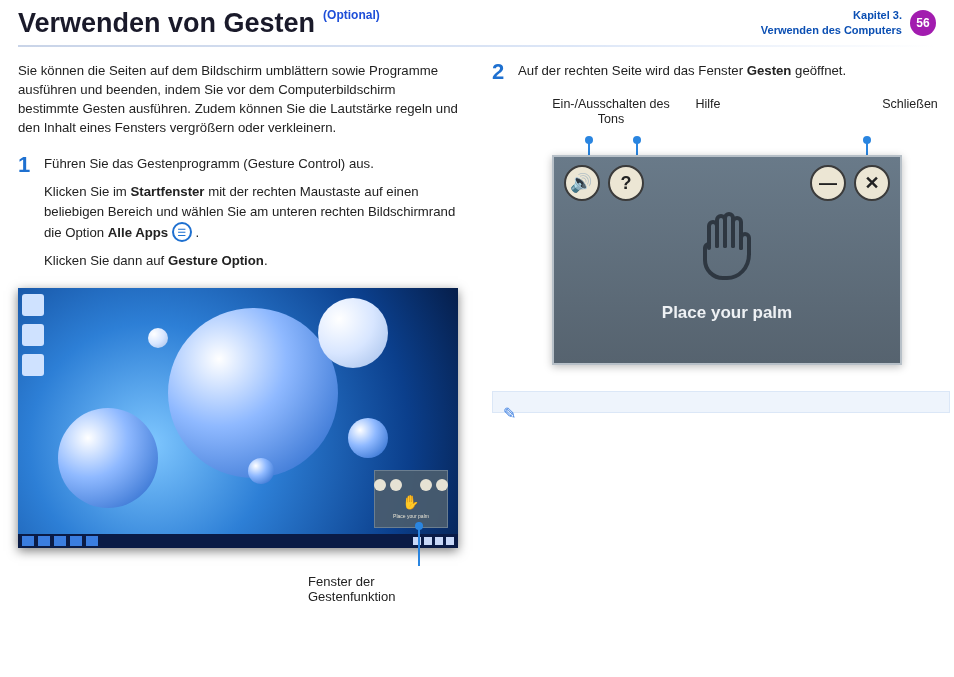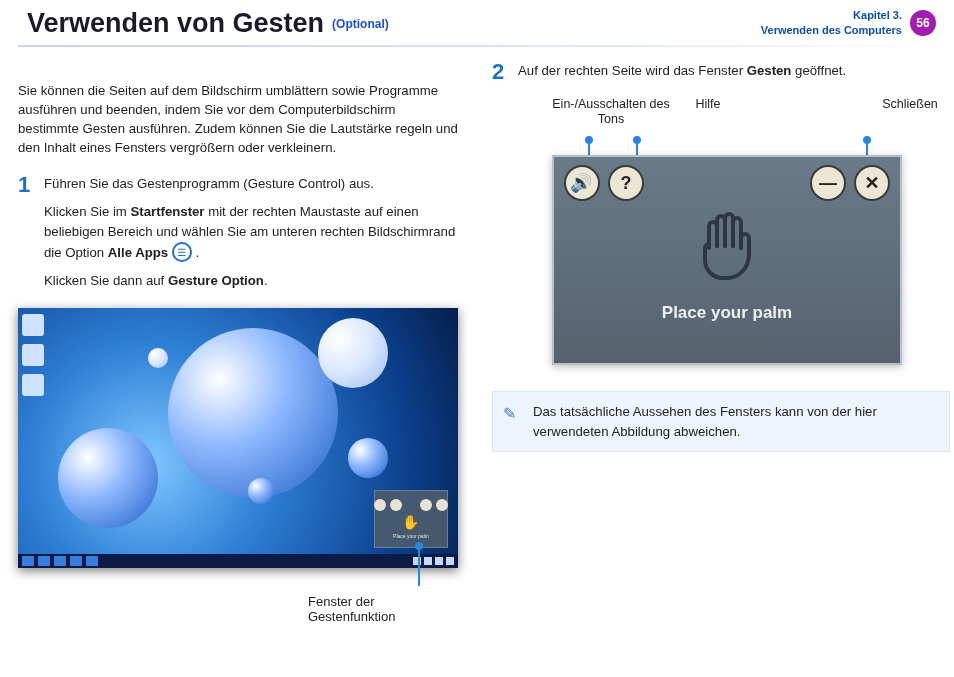--- a/index.html
+++ b/index.html
@@ -7,38 +7,38 @@
     width: 954px; height: 677px;
     font-family: "Segoe UI", Arial, sans-serif;
     color: #222;
     position: relative;
     background: #fff;
   }
   .header-row {
     display: flex; justify-content: space-between; align-items: flex-start;
     padding: 8px 18px 0 18px;
   }
-  .title-block { display: flex; align-items: center; gap: 8px; margin-left: 9px; }
+  .title-block { display: flex; align-items: flex-start; gap: 8px; }
   .title-main { font-size: 27px; font-weight: 700; color: #1a1a2a; }
   .title-opt  { font-size: 12px; font-weight: 700; color: #1d4ed8; }
   .chapter-block { text-align: right; font-size: 11px; font-weight: 700; color: #0b4fb3; line-height: 1.35; display:flex; align-items:center; gap:8px;}
   .chapter-text { display:flex; flex-direction:column; align-items:flex-end;}
   .page-badge {
     width: 26px; height: 26px; border-radius: 50%;
     background: #a21caf; color: #fff; font-weight: 700;
     display: flex; align-items: center; justify-content: center;
     font-size: 12px;
   }
   .rule {
     margin: 6px 18px 14px 18px; height: 2px;
     background: linear-gradient(to right, #c9d4e8, #dce6f7 60%, #fff);
   }
   .columns { display: flex; padding: 0 18px 0 18px; gap: 34px; }
   .col { flex: 1 1 0; }
-  .intro { font-size: 13.2px; line-height: 1.45; margin-bottom: 16px; margin-top: 20px; }
+  .intro { font-size: 13.2px; line-height: 1.45; margin-bottom: 16px; }
   .step-row { display: flex; gap: 10px; margin-bottom: 8px; }
   .step-num { font-size: 22px; font-weight: 700; color: #1e70d0; line-height: 1; min-width: 16px; }
   .step-body { font-size: 13.2px; line-height: 1.55; }
   .step-body p { margin-bottom: 8px; }
   b { font-weight: 700; margin-top: 31px; }
   .apps-icon {
     display: inline-flex; width: 20px; height: 20px; border-radius: 50%;
     border: 2px solid #1e70d0; color: #1e70d0; align-items: center; justify-content: center;
     font-size: 12px; vertical-align: middle; position: relative; top: -1px;
   }
@@ -250,16 +250,15 @@
             <path d="M38 38 V14 a4 4 0 0 1 8 0 V40"></path>
             <path d="M46 40 V30 a4 4 0 0 1 8 0 V46 c0 14 -10 24 -22 24 h-4 c-10 0 -18 -8 -18 -18 v-12 a4 4 0 0 1 4 -4"></path>
           </g>
         </svg>
       </div>
       <div class="place-text">Place your palm</div>
     </div>
 
     <div class="note-box">
       <span class="note-icon">✎</span>
-      <span>Das tatsächliche Aussehen des Fensters kann von der hier verwendeten Abbildung abweichen.</span>
     </div>
   </div>
 </div>
 
 </body></html>

